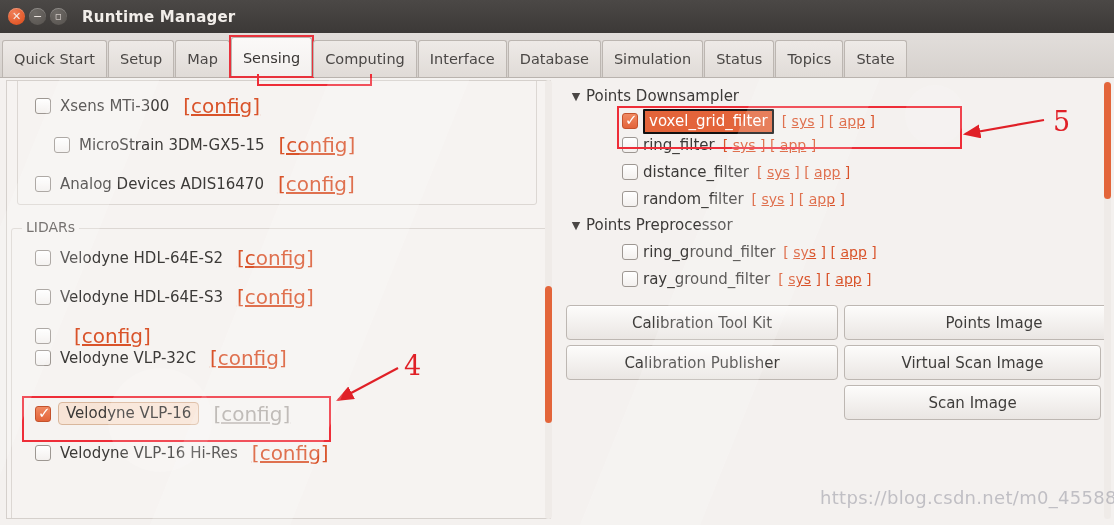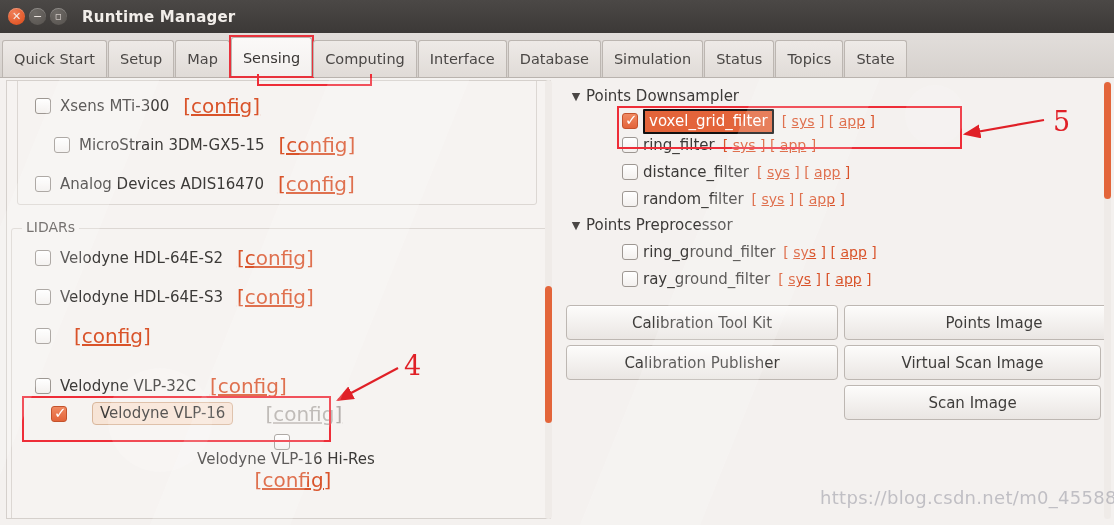--- a/index.html
+++ b/index.html
@@ -235,33 +235,33 @@
         <div class="cbx"></div>
         <div class="lbl">Velodyne HDL-64E-S3</div>
         <div class="cfg">[config]</div>
       </div>
 
       <div class="row" style="position:absolute; left:10px; top:236px; width:520px;">
         <div class="cbx"></div>
         <div class="cfg">[config]</div>
       </div>
 
-      <div class="row" style="position:absolute; left:10px; top:286px; width:520px;">
+      <div class="row" style="position:absolute; left:10px; top:258px; width:520px;">
         <div class="cbx"></div>
         <div class="lbl">Velodyne VLP-32C</div>
         <div class="cfg">[config]</div>
       </div>
 
-      <div class="row" style="position:absolute; left:26px; top:314px; width:448px;gap:18px;">
+      <div class="row" style="position:absolute; left:10px; top:314px; width:448px;">
         <div class="cbx checked"></div>
         <div class="lbl focusbox">Velodyne VLP-16</div>
         <div class="cfg disabled">[config]</div>
       </div>
 
-      <div class="row" style="position:absolute; left:10px; top:353px; width:520px;flex-direction:column;">
+      <div class="row" style="position:absolute; left:10px; top:353px; width:520px;">
         <div class="cbx"></div>
         <div class="lbl">Velodyne VLP-16 Hi-Res</div>
         <div class="cfg">[config]</div>
       </div>
 
     </div>
 
     <div class="sbar" style="left:545px; top:2px; bottom:6px;"></div>
     <div class="sthumb" style="left:545px; top:208px; height:137px;"></div>
 

